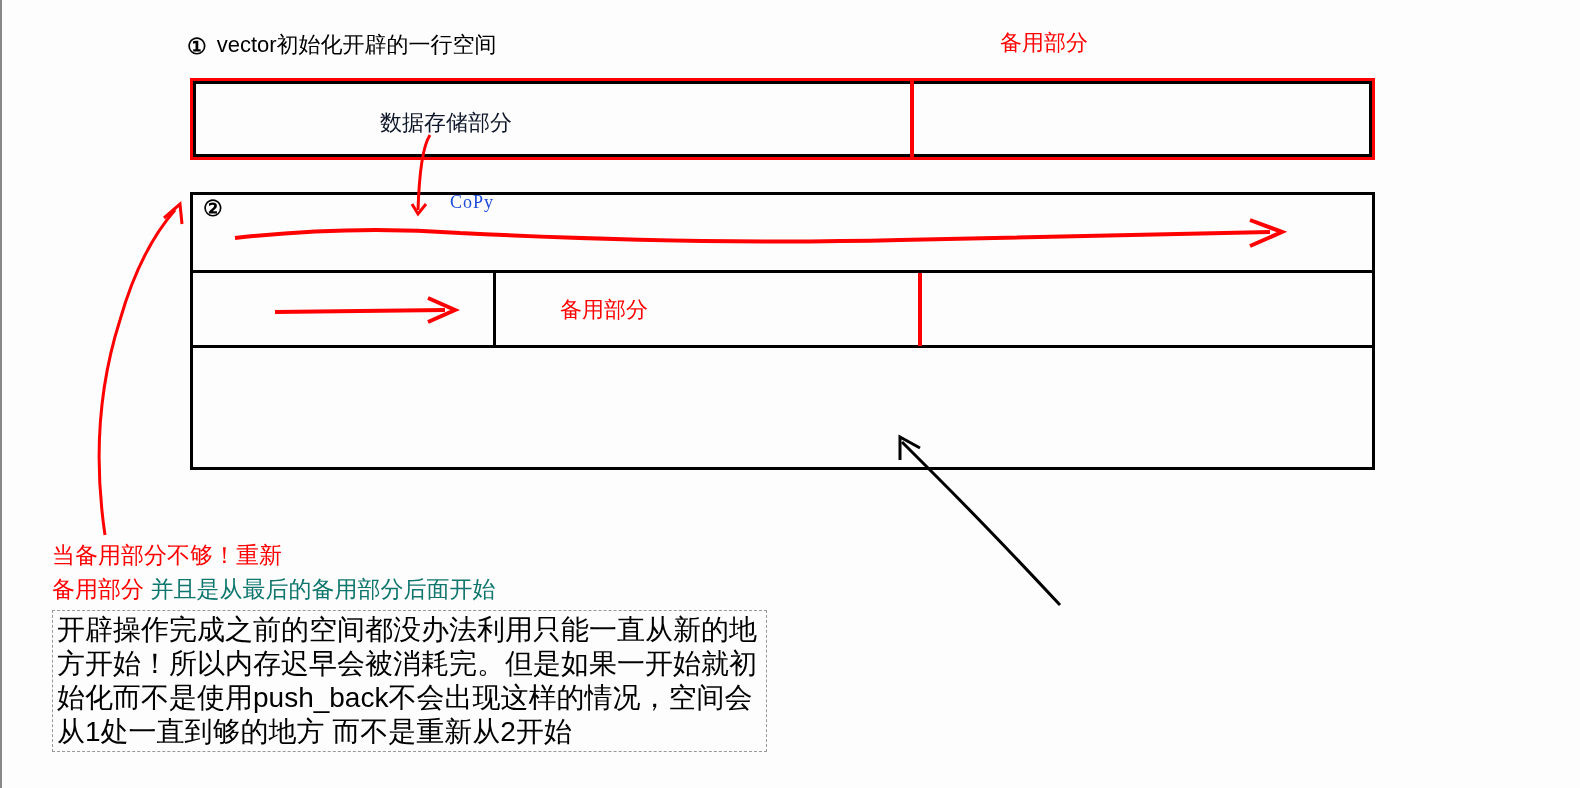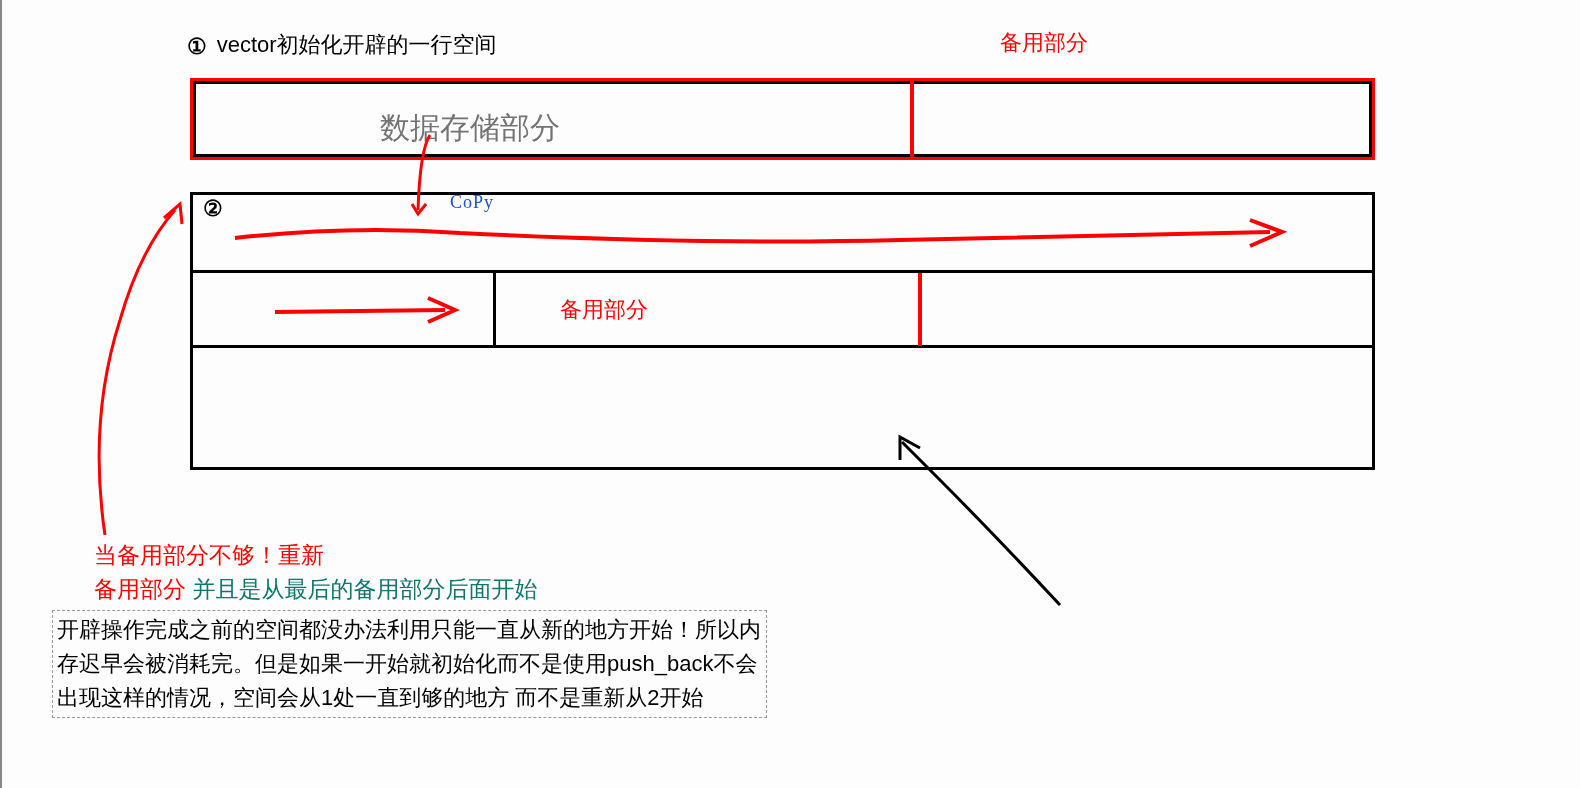--- a/index.html
+++ b/index.html
@@ -33,21 +33,21 @@
     .row1-inner {
       position: absolute; left: 3px; top: 3px; right: 3px; bottom: 3px;
       border: 3px solid #000;
     }
     .row1-divider {
       position: absolute; left: 910px; top: 80px; width: 4px; height: 78px;
       background: #ff0000;
     }
     .data-store-label {
       position: absolute; left: 380px; top: 108px;
-      font-size: 30px; color: #737373;
+      font-size: 22px; color: #0f172a;
     }
 
     
     .row2-a {
       position: absolute; left: 190px; top: 192px;
       width: 1185px; height: 78px;
       border: 3px solid #000;
       border-bottom: none;
     }
     .row2-b {
@@ -85,26 +85,25 @@
     .svg-layer {
       position: absolute; left: 0; top: 0; width: 1580px; height: 788px;
       pointer-events: none;
     }
 
     
     .bottom-red {
       position: absolute; left: 52px; top: 538px;
       font-size: 23px; color: #ff0000;
       line-height: 34px;
-      margin-left: 42px;
     }
     .bottom-red .black-inline { color: #0f766e; }
     .bottom-body {
       position: absolute; left: 52px; top: 610px;
-      font-size: 22px; color: #000;
+      font-size: 28px; color: #000;
       line-height: 34px;
       width: 715px;
       border: 1px dashed #999;
       padding: 2px 4px;
     }
 
     .circled-num {
       display:inline-block;
       font-size: 22px;
       font-weight: bold;

